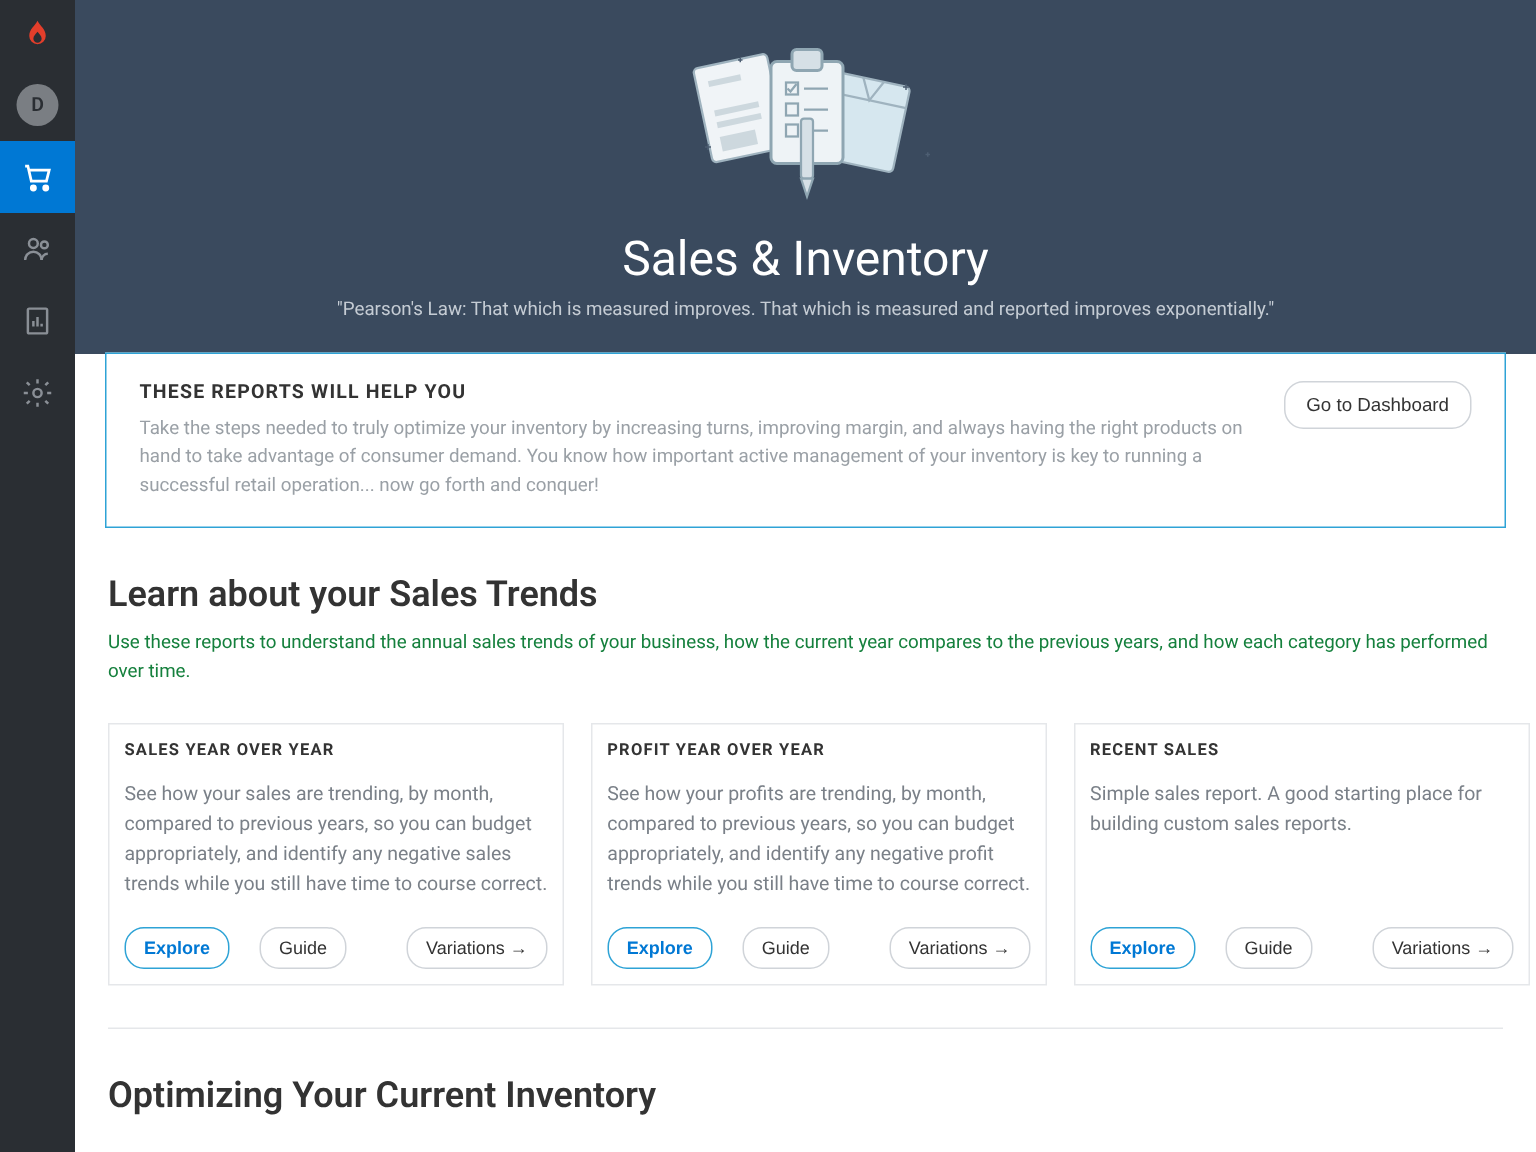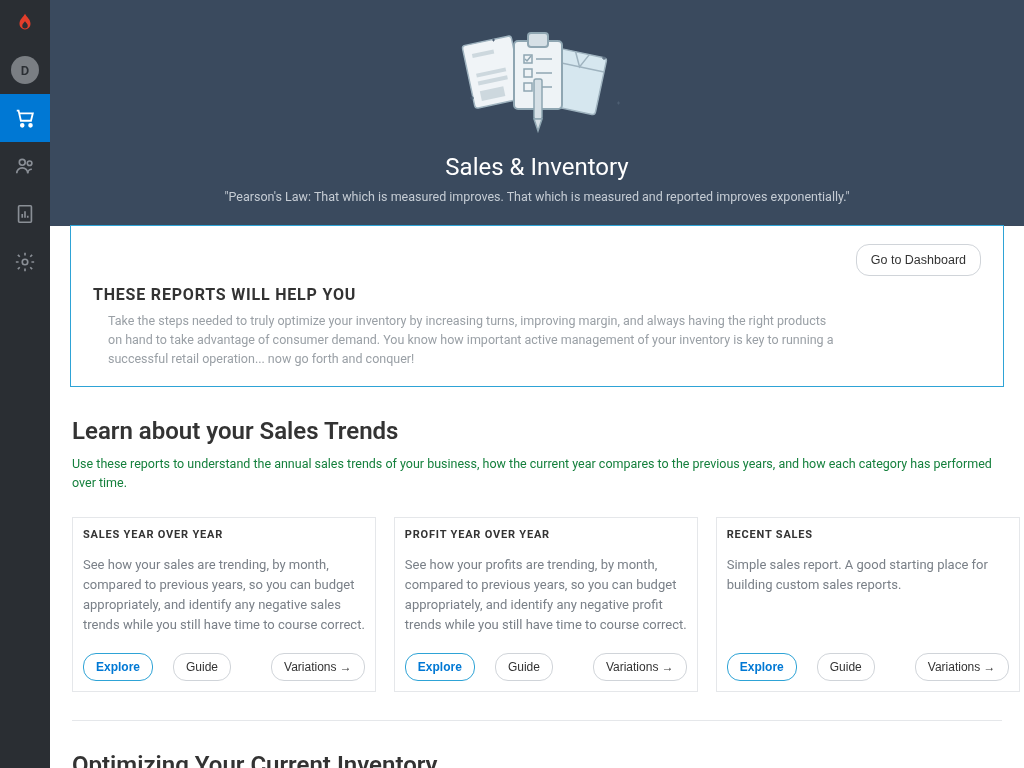--- a/index.html
+++ b/index.html
@@ -52,21 +52,21 @@
   padding: 28px 20px 0 20px;
   text-align: center;
   color: #fff;
 }
 .hero-illustration {
   display: flex;
   justify-content: center;
   margin-bottom: 10px;
 }
 .hero-title {
-  font-size: 24px;
+  font-size: 32px;
   font-weight: 400;
   margin-bottom: 8px;
 }
 .hero-quote {
   font-size: 12.5px;
   color: #c5ccd4;
   padding-bottom: 22px;
 }
 .content {
   padding: 0 20px 20px 20px;
@@ -75,33 +75,31 @@
   margin-top: -1px;
   border: 1px solid #2ea3d6;
   background: #fff;
   padding: 18px 22px;
   display: flex;
   gap: 20px;
   align-items: flex-start;
 }
 .help-text { flex: 1; }
 .help-title {
-  font-size: 16px;
+  font-size: 13px;
   letter-spacing: 0.8px;
   font-weight: 700;
   color: #333;
   margin-bottom: 8px;
   text-transform: uppercase;
-  margin-top: 41px;
 }
 .help-desc {
   font-size: 12.5px;
   color: #9aa0a6;
   line-height: 1.5;
-  margin-left: 15px;
 }
 .btn {
   border: 1px solid #d0d4d9;
   background: #fff;
   border-radius: 13px;
   padding: 8px 14px;
   font-size: 12.5px;
   cursor: pointer;
   color: #333;
   white-space: nowrap;

